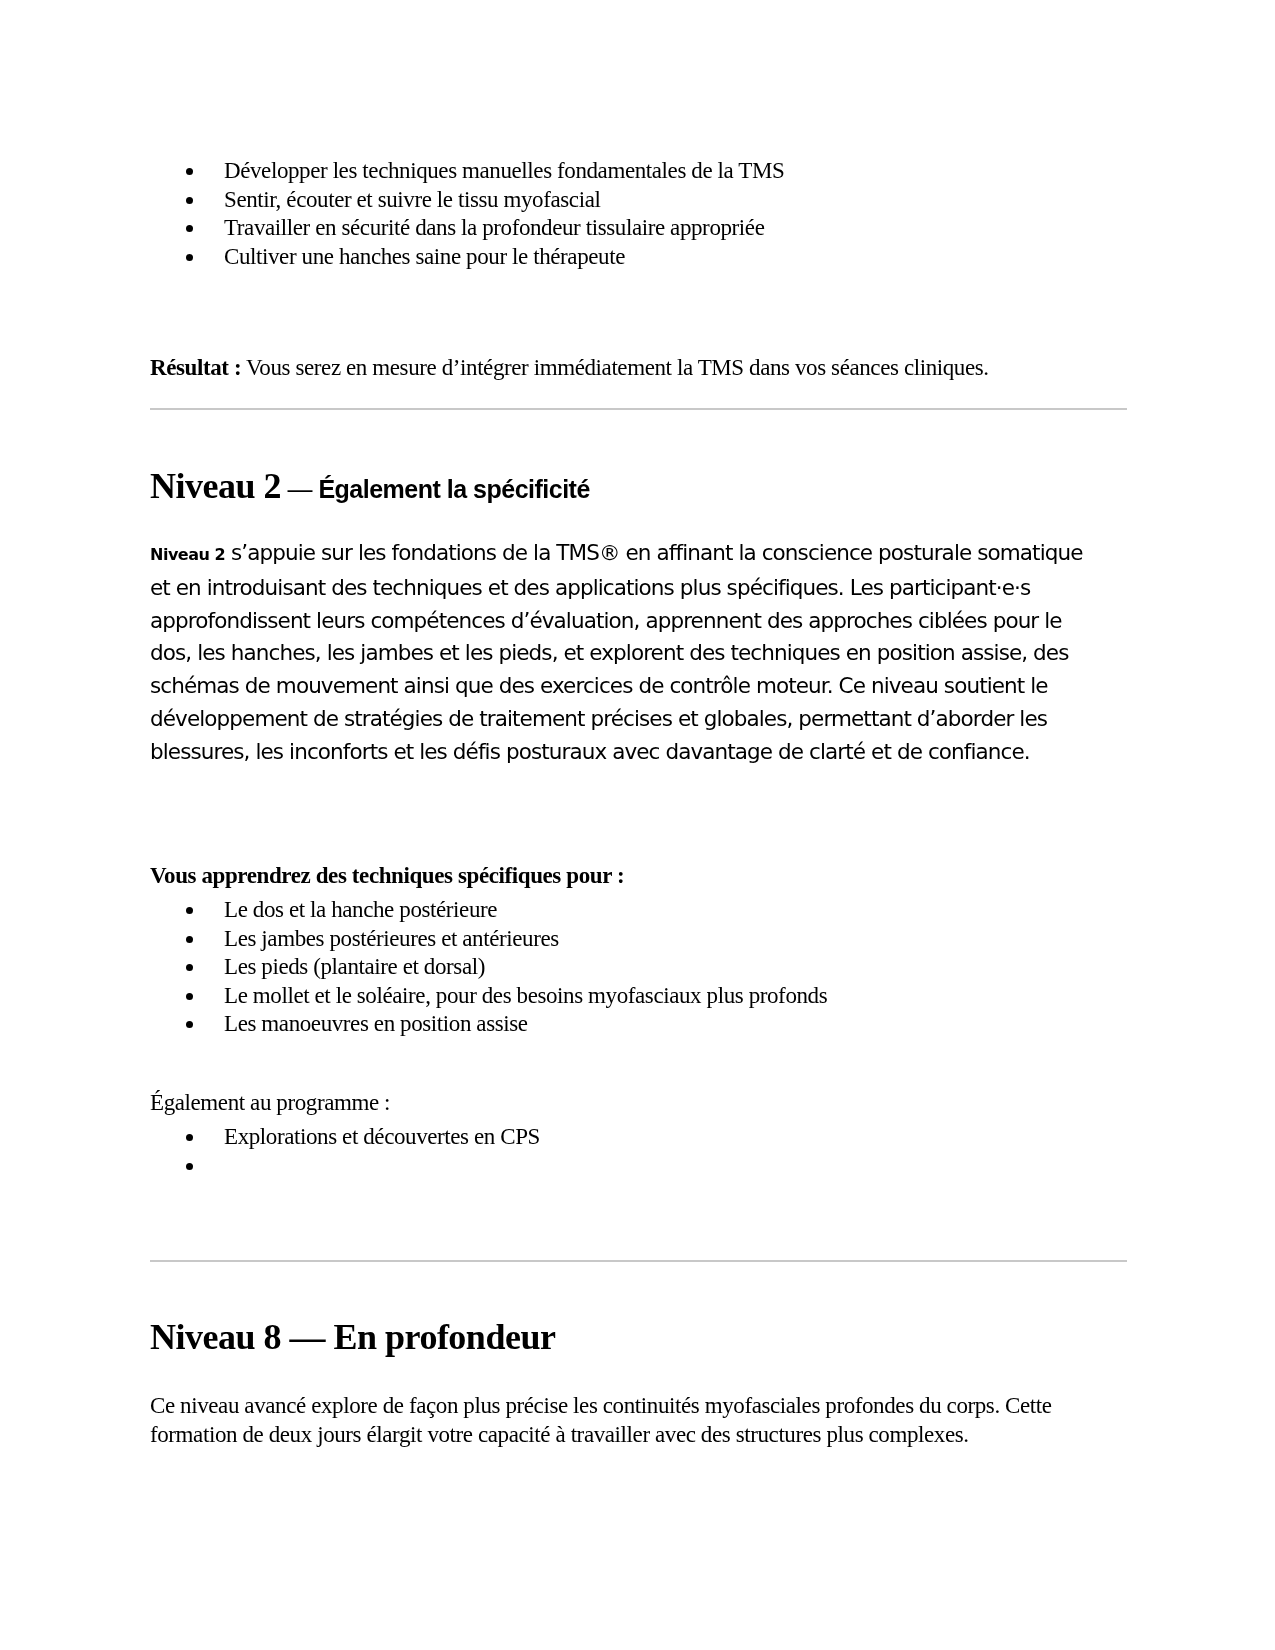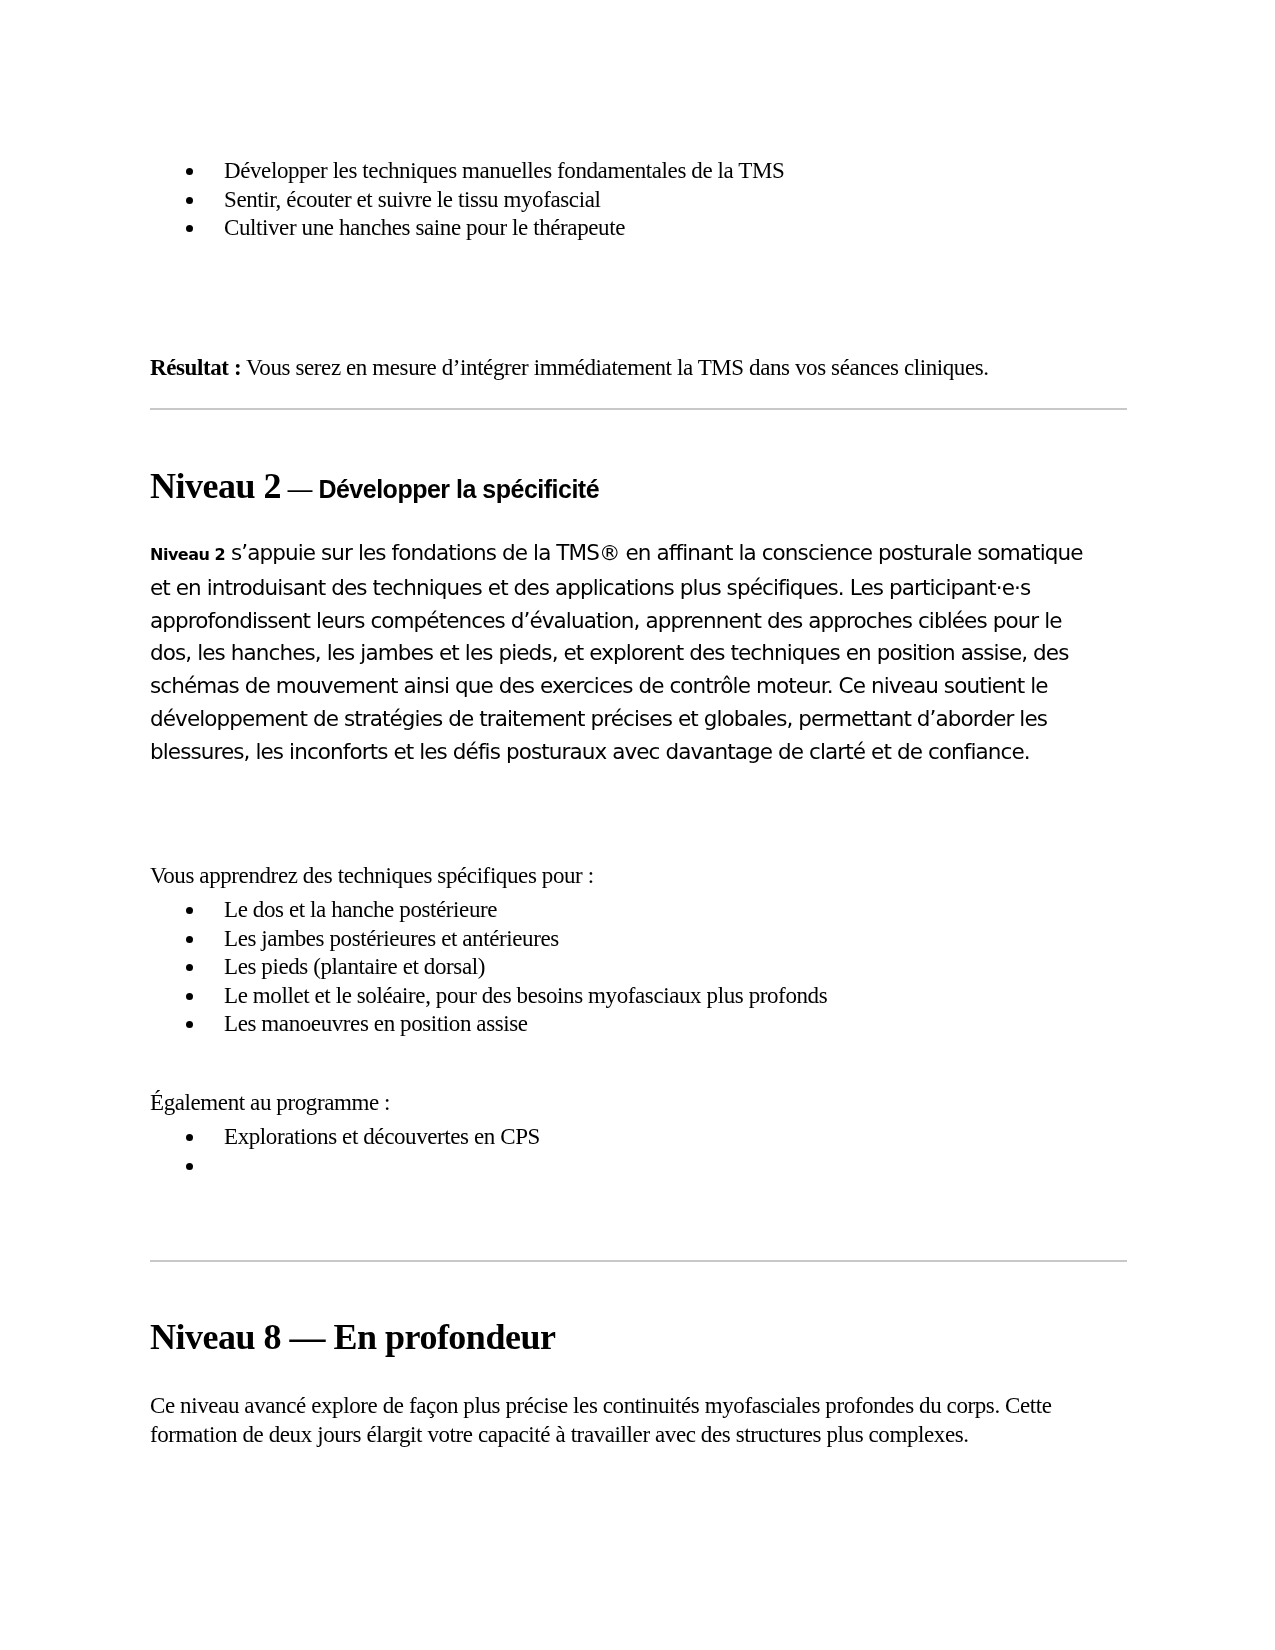--- a/index.html
+++ b/index.html
@@ -17,38 +17,39 @@
   .body-sans b { font-size: 16px; letter-spacing: -0.5px; }
 </style>
 </head>
 <body>
 
 <div class="page">
 
   <ul class="bullets" style="top:148px;">
     <li><span class="dot"></span><span>Développer les techniques manuelles fondamentales de la TMS</span></li>
     <li><span class="dot"></span><span>Sentir, écouter et suivre le tissu myofascial</span></li>
+    <li><span class="dot"></span><span>Travailler en sécurité dans la profondeur tissulaire appropriée</span></li>
     <li><span class="dot"></span><span>Cultiver une hanches saine pour le thérapeute</span></li>
   </ul>
 
   <div class="abs body-serif" style="left:150px; top:324px; white-space:nowrap;">
     <b>Résultat :</b><span> Vous serez en mesure d’intégrer immédiatement la TMS dans vos séances cliniques.</span>
   </div>
 
   <div class="rule" style="top:399px;"></div>
 
   <div class="abs h2" style="left:150px; top:436px;">
-    <span>Niveau 2</span><span class="sub" style="font-weight:normal;"> — </span><span class="sub">Développer la spécificité</span>
+    <span>Niveau 2</span><span class="sub" style="font-weight:normal;"> — </span><span class="sub">Également la spécificité</span>
   </div>
 
   <div class="abs body-sans" style="left:150px; top:508px;">
     <b>Niveau 2</b><span> s’appuie sur les fondations de la TMS® en affinant la conscience posturale somatique et en introduisant des techniques et des applications plus spécifiques. Les participant·e·s approfondissent leurs compétences d’évaluation, apprennent des approches ciblées pour le dos, les hanches, les jambes et les pieds, et explorent des techniques en position assise, des schémas de mouvement ainsi que des exercices de contrôle moteur. Ce niveau soutient le développement de stratégies de traitement précises et globales, permettant d’aborder les blessures, les inconforts et les défis posturaux avec davantage de clarté et de confiance.</span>
   </div>
 
-  <div class="abs body-serif" style="left:150px; top:832px; font-weight:normal; white-space:nowrap;">Vous apprendrez des techniques spécifiques pour :</div>
+  <div class="abs body-serif" style="left:150px; top:832px; font-weight:bold; white-space:nowrap;">Vous apprendrez des techniques spécifiques pour :</div>
 
   <ul class="bullets" style="top:887px;">
     <li><span class="dot"></span><span>Le dos et la hanche postérieure</span></li>
     <li><span class="dot"></span><span>Les jambes postérieures et antérieures</span></li>
     <li><span class="dot"></span><span>Les pieds (plantaire et dorsal)</span></li>
     <li><span class="dot"></span><span>Le mollet et le soléaire, pour des besoins myofasciaux plus profonds</span></li>
     <li><span class="dot"></span><span>Les manoeuvres en position assise</span></li>
   </ul>
 
   <div class="abs body-serif" style="left:150px; top:1059px; white-space:nowrap;">Également au programme :</div>

